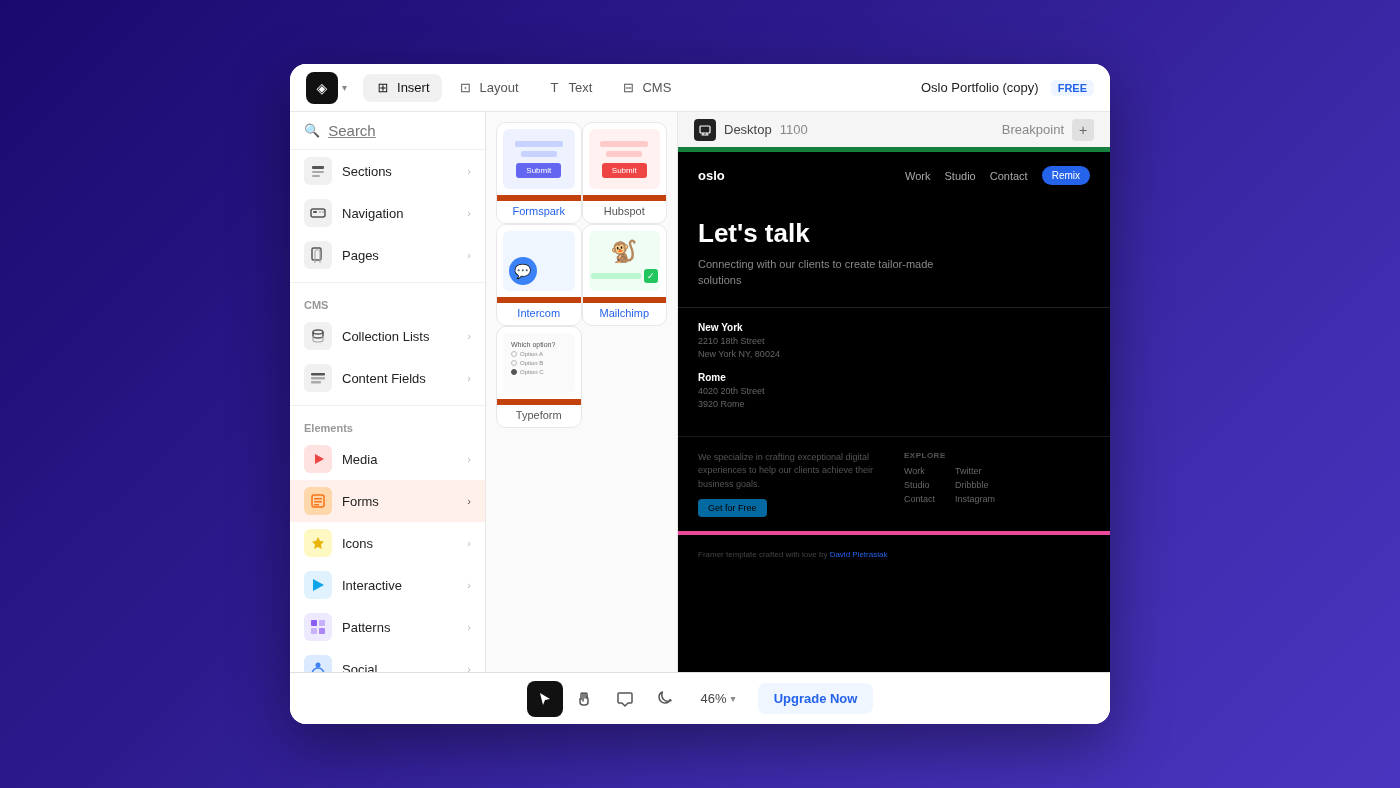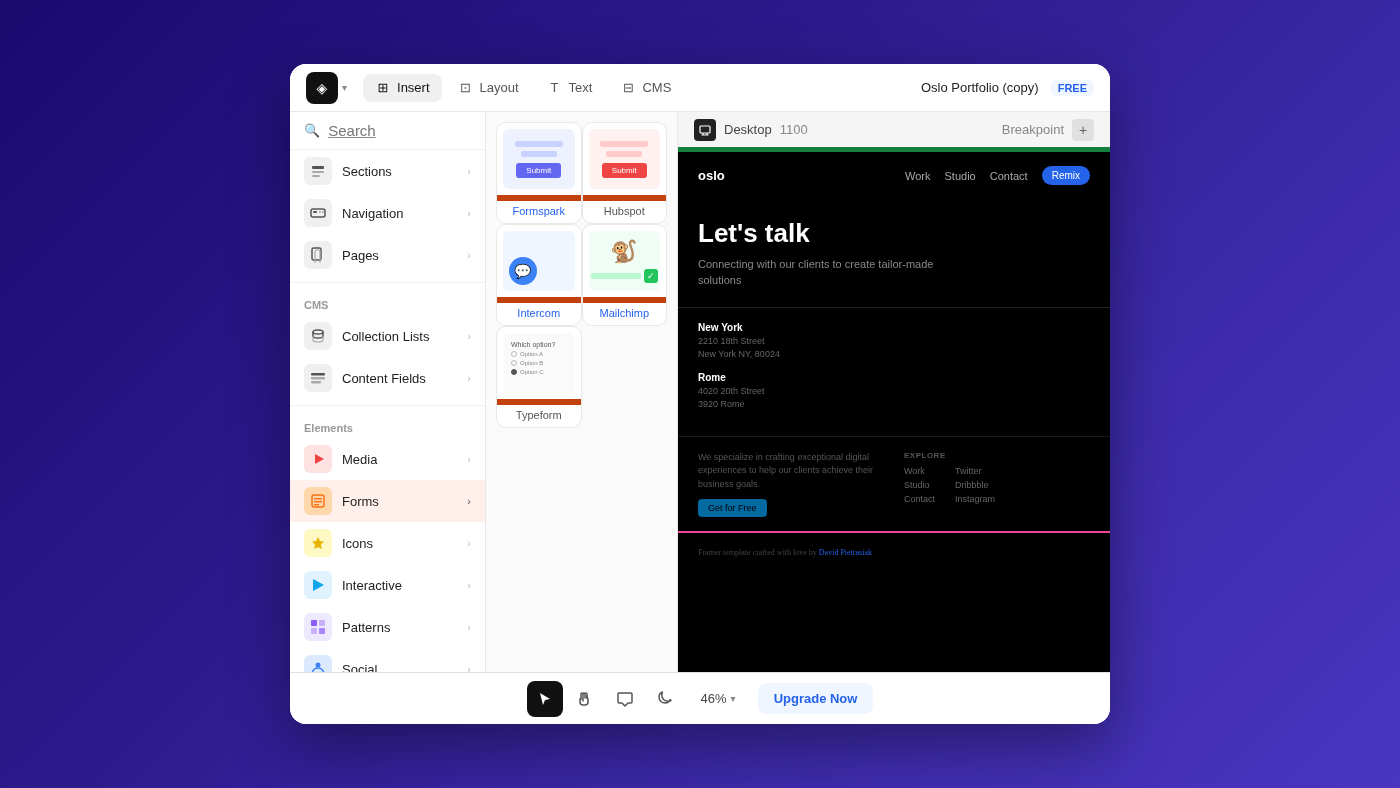--- a/index.html
+++ b/index.html
@@ -615,22 +615,21 @@
       flex-direction: column;
       gap: 4px;
     }
     .oslo-explore-link {
       font-size: 9px;
       color: #666;
     }
 
     .oslo-credit {
       padding: 8px 20px;
-      border-top: 2px solid #ec4899;
-      font-family: Liberation Serif, serif;
+      border-top: 4px solid #ec4899;
     }
     .oslo-credit-text {
       font-size: 8px;
       color: #444;
     }
     .oslo-credit-name {
       color: #2563eb;
     }
 
     

